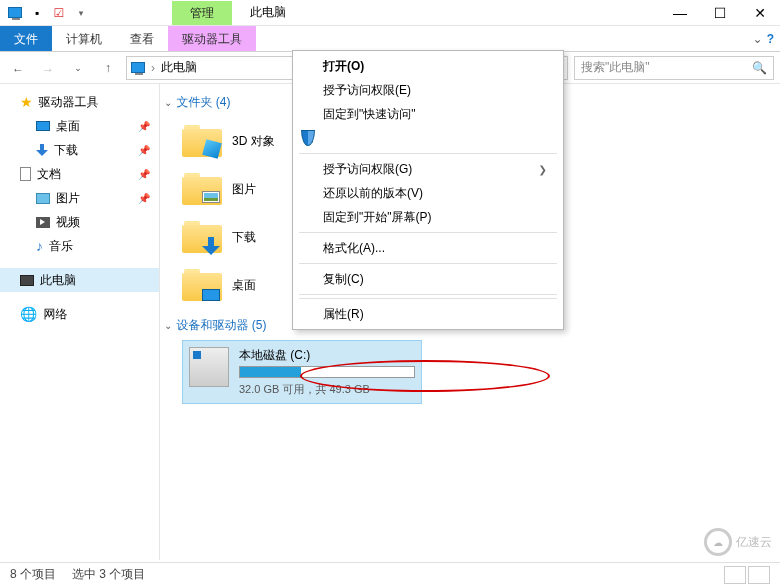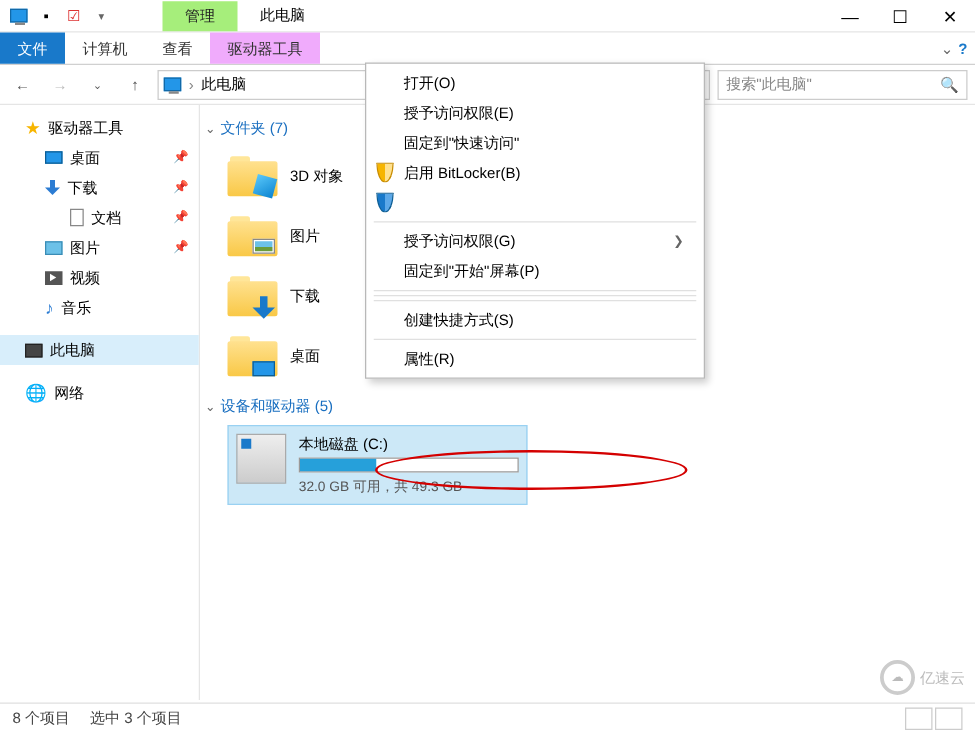--- a/index.html
+++ b/index.html
@@ -1,21 +1,21 @@
 <!DOCTYPE html>
 <html><head>
 <meta charset="utf-8">
 <style>
 * { margin: 0; padding: 0; box-sizing: border-box; font-family: "Microsoft YaHei", "Segoe UI", sans-serif; font-size: 12px; }
 body { background: #fff; width: 780px; height: 586px; overflow: hidden; position: relative; }
 
 
 .qat { height: 26px; display: flex; align-items: center; padding-left: 4px; border-bottom: 1px solid #e5e5e5; }
 .qat .ic { width: 22px; height: 22px; display: flex; align-items: center; justify-content: center; }
-.tab-strip-group { display: flex; align-items: flex-end; margin-left: 38px; }
+.tab-strip-group { display: flex; align-items: flex-end; margin-left: 80px; }
 .ctx-tab { background: #a6ee7b; color: #222; padding: 4px 18px 3px; font-size: 12px; }
 .title-tab { padding: 4px 18px; }
 .win-controls { margin-left: auto; display: flex; }
 .win-controls div { width: 40px; height: 26px; display: flex; align-items: center; justify-content: center; font-size: 14px; }
 
 
 .ribbon { height: 26px; display: flex; align-items: stretch; border-bottom: 1px solid #d0d0d0; }
 .ribbon-tab { padding: 5px 14px; color: #333; }
 .ribbon-tab.file { background: #1979ca; color: #fff; }
 .ribbon-tab.ctx { background: #f0abfc; }
@@ -47,21 +47,21 @@
 .drive-ic { width: 40px; height: 40px; background: linear-gradient(#eee,#ccc); border: 1px solid #aaa; position: relative; }
 .drive-ic::after { content:""; position: absolute; left: 3px; top: 3px; width: 8px; height: 8px; background: #1979ca; }
 .drive-info { flex: 1; }
 .drive-bar { height: 12px; background: #fff; border: 1px solid #999; margin-top: 2px; position: relative; }
 .drive-bar-fill { position: absolute; left:0; top:0; bottom:0; width: 35%; background: #26a0da; }
 .drive-free { color: #555; margin-top: 4px; font-size: 11px; }
 
 
 .ctxmenu { position: absolute; left: 292px; top: 50px; width: 272px; background: #fff; border: 1px solid #b8b8b8; box-shadow: 3px 3px 6px rgba(0,0,0,.2); padding: 3px 0; z-index: 10; }
 .ctxmenu .mi { display: flex; align-items: center; height: 24px; padding: 0 16px 0 30px; position: relative; font-size: 12px; }
-.ctxmenu .mi.bold { font-weight: normal; text-align: center; }
+.ctxmenu .mi.bold { font-weight: bold; text-align: center; }
 .ctxmenu .sep { height: 1px; background: #e0e0e0; margin: 3px 6px; }
 .ctxmenu .mi .ic { position: absolute; left: 6px; width: 18px; height: 18px; display: flex; align-items: center; justify-content: center; }
 .ctxmenu .mi .arrow { margin-left: auto; color: #666; font-size: 10px; }
 .highlight-oval { position: absolute; left: 300px; top: 360px; width: 250px; height: 32px; border: 2px solid #d40000; border-radius: 50%; z-index: 11; pointer-events: none; }
 
 
 .status { position: absolute; bottom: 0; left: 0; right: 0; height: 24px; border-top: 1px solid #e0e0e0; display: flex; align-items: center; padding: 0 10px; gap: 16px; color: #444; font-size: 12px; background: #fff; }
 .status .view-ic { margin-left: auto; display: flex; gap: 2px; }
 .status .view-ic div { width: 22px; height: 18px; border: 1px solid #ccc; }
 
@@ -156,21 +156,21 @@
     <div class="item" style="padding-left:36px">
       <span class="i-desktop"></span>
       <span>桌面</span>
       <span style="margin-left:auto;margin-right:8px;font-size:10px">📌</span>
     </div>
     <div class="item" style="padding-left:36px">
       <span class="i-down"></span>
       <span>下载</span>
       <span style="margin-left:auto;margin-right:8px;font-size:10px">📌</span>
     </div>
-    <div class="item" style="padding-left:56px">
+    <div class="item" style="padding-left:20px">
       <span class="i-doc"></span>
       <span>文档</span>
       <span style="margin-left:auto;margin-right:8px;font-size:10px">📌</span>
     </div>
     <div class="item" style="padding-left:36px">
       <span class="i-pic"></span>
       <span>图片</span>
       <span style="margin-left:auto;margin-right:8px;font-size:10px">📌</span>
     </div>
     <div class="item" style="padding-left:36px">
@@ -189,21 +189,21 @@
     <div class="group-gap"></div>
     <div class="item">
       <span class="i-net">🌐</span>
       <span>网络</span>
     </div>
   </div>
 
   <div class="content">
     <div class="grp-header">
       <span class="chev">⌄</span>
-      <span>文件夹 (7)</span>
+      <span>文件夹 (4)</span>
     </div>
     <div class="folder-row">
       <div class="folder-ic">
           <div class="folder-top"></div>
           <div class="folder-body"></div>
           <div class="ov-cube"></div>
         </div>
       <span>3D 对象</span>
     </div>
     <div class="folder-row">
@@ -253,43 +253,43 @@
       <span>打开(O)</span>
     </div>
   <div class="mi">
       <span>授予访问权限(E)</span>
     </div>
   <div class="mi">
       <span>固定到"快速访问"</span>
     </div>
   <div class="mi">
       <span class="ic">
-        <span class="shield-y"></span>
-      </span>
-      <span>启用 BitLocker(B)</span>
-    </div>
-  <div class="mi">
-      <span class="ic">
         <span class="shield-b"></span>
       </span>
     </div>
   <div class="sep"></div>
   <div class="mi">
       <span>授予访问权限(G)</span>
       <span class="arrow">❯</span>
     </div>
   <div class="mi">
+      <span>还原以前的版本(V)</span>
+    </div>
+  <div class="mi">
       <span>固定到"开始"屏幕(P)</span>
     </div>
   <div class="sep"></div>
-  <div class="sep"></div>
-  <div class="sep"></div>
-  <div class="mi">
-      <span>创建快捷方式(S)</span>
-    </div>
+  <div class="mi">
+      <span>格式化(A)...</span>
+    </div>
+  <div class="sep"></div>
+  <div class="mi">
+      <span>复制(C)</span>
+    </div>
+  <div class="sep"></div>
   <div class="sep"></div>
   <div class="mi">
       <span>属性(R)</span>
     </div>
 </div>
 
 <div class="highlight-oval"></div>
 
 <div class="status">
   <span>8 个项目</span>

